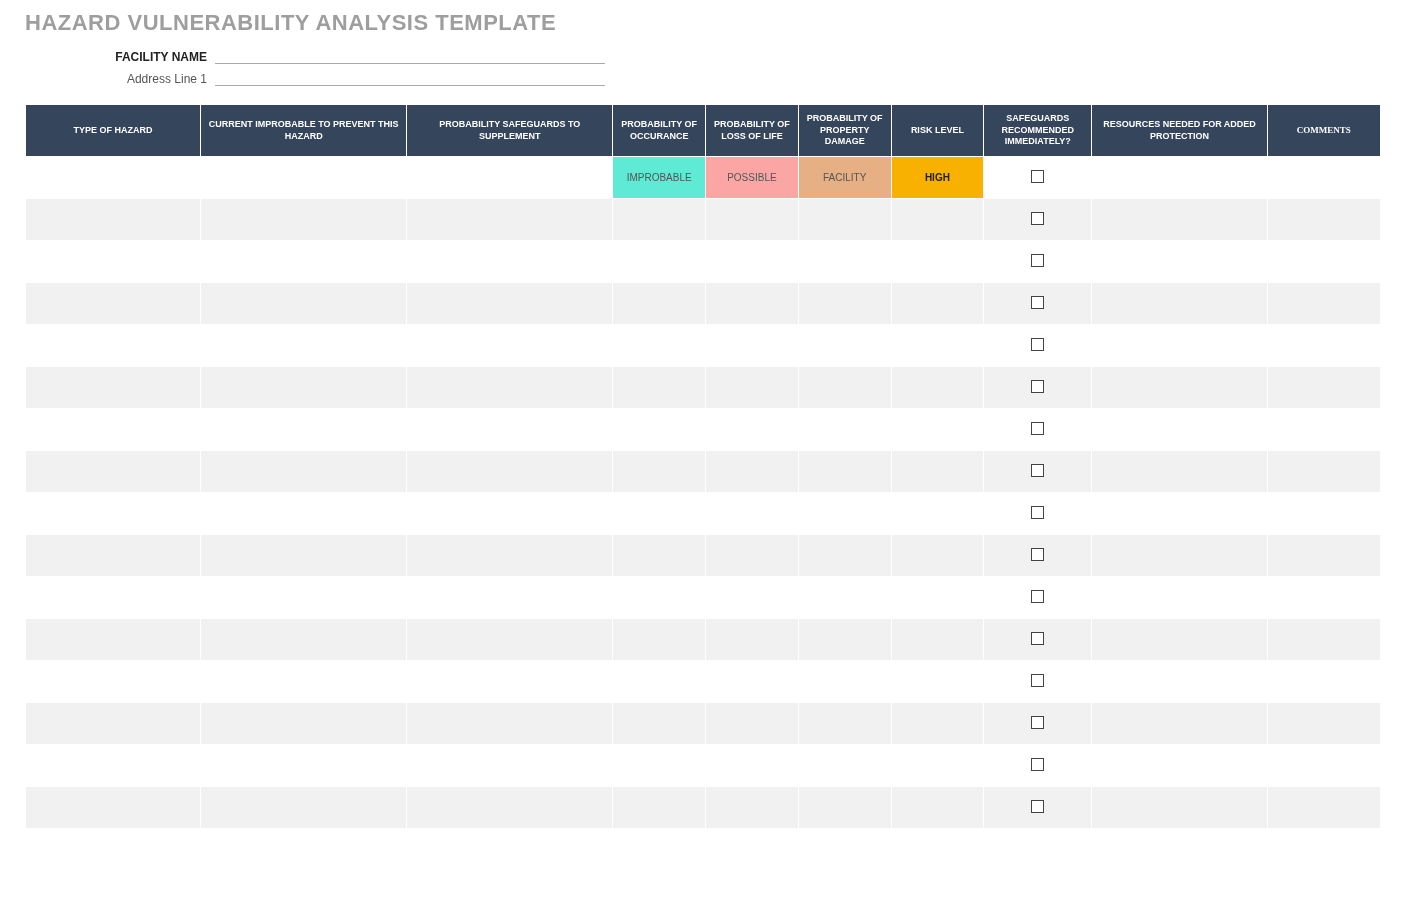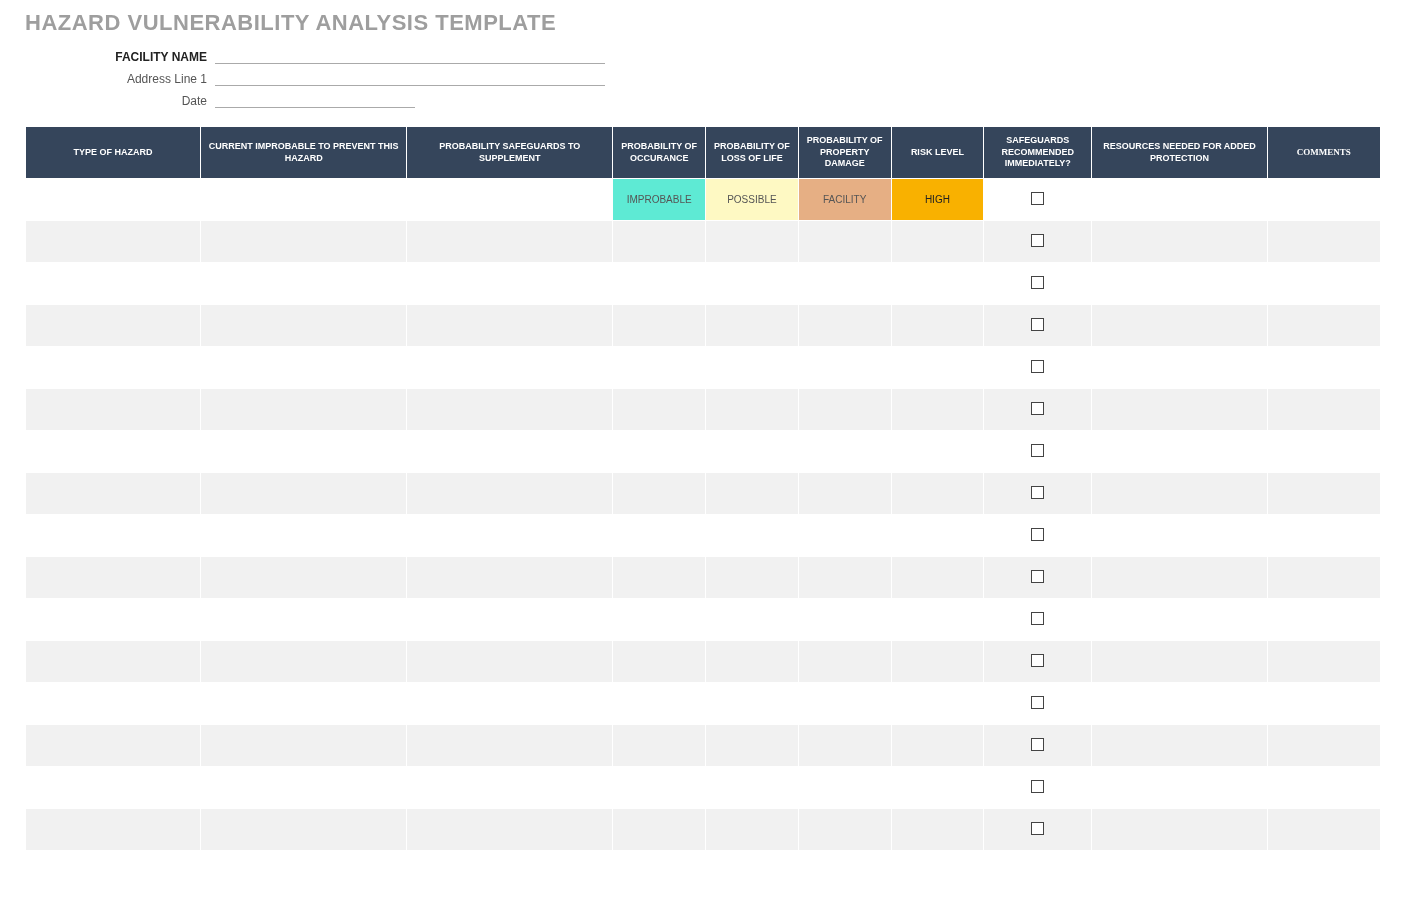--- a/index.html
+++ b/index.html
@@ -103,24 +103,20 @@
 <div class="title">HAZARD VULNERABILITY ANALYSIS TEMPLATE</div>
 
 <div class="meta-block">
   <div class="meta-row">
     <div class="meta-label big">FACILITY NAME</div>
     <input class="meta-input wide" value="" style="">
   </div>
   <div class="meta-row">
     <div class="meta-label">Address Line 1</div>
     <input class="meta-input wide" value="" style="">
-  </div>
-  <div class="meta-row">
-    <div class="meta-label">Date</div>
-    <input class="meta-input narrow" value="" style="">
   </div>
 </div>
 
 <table class="hazard">
   <thead>
     <tr>
       <th class="c-type">TYPE OF HAZARD</th>
       <th class="c-curr">CURRENT IMPROBABLE TO PREVENT THIS HAZARD</th>
       <th class="c-reco">PROBABILITY SAFEGUARDS TO SUPPLEMENT</th>
       <th class="c-prob1">PROBABILITY OF OCCURANCE</th>
@@ -131,23 +127,23 @@
       <th class="c-res">RESOURCES NEEDED FOR ADDED PROTECTION</th>
       <th class="c-com">COMMENTS</th>
     </tr>
   </thead>
   <tbody id="tbody">
       <tr>
         <td></td>
         <td></td>
         <td></td>
         <td style="background: #5eead4;">IMPROBABLE</td>
-        <td style="background: #fef9c3;">POSSIBLE</td>
+        <td style="background: #fca5a5;">POSSIBLE</td>
         <td style="background: rgb(230, 175, 132);">FACILITY</td>
-        <td style="background: rgb(249, 177, 0); font-weight: normal; color: rgb(34, 34, 34);">HIGH</td>
+        <td style="background: rgb(249, 177, 0); font-weight: bold; color: rgb(34, 34, 34);">HIGH</td>
         <td><span class="chk"></span></td>
         <td></td>
         <td></td>
       </tr>
       <tr>
         <td></td>
         <td></td>
         <td></td>
         <td></td>
         <td></td>

